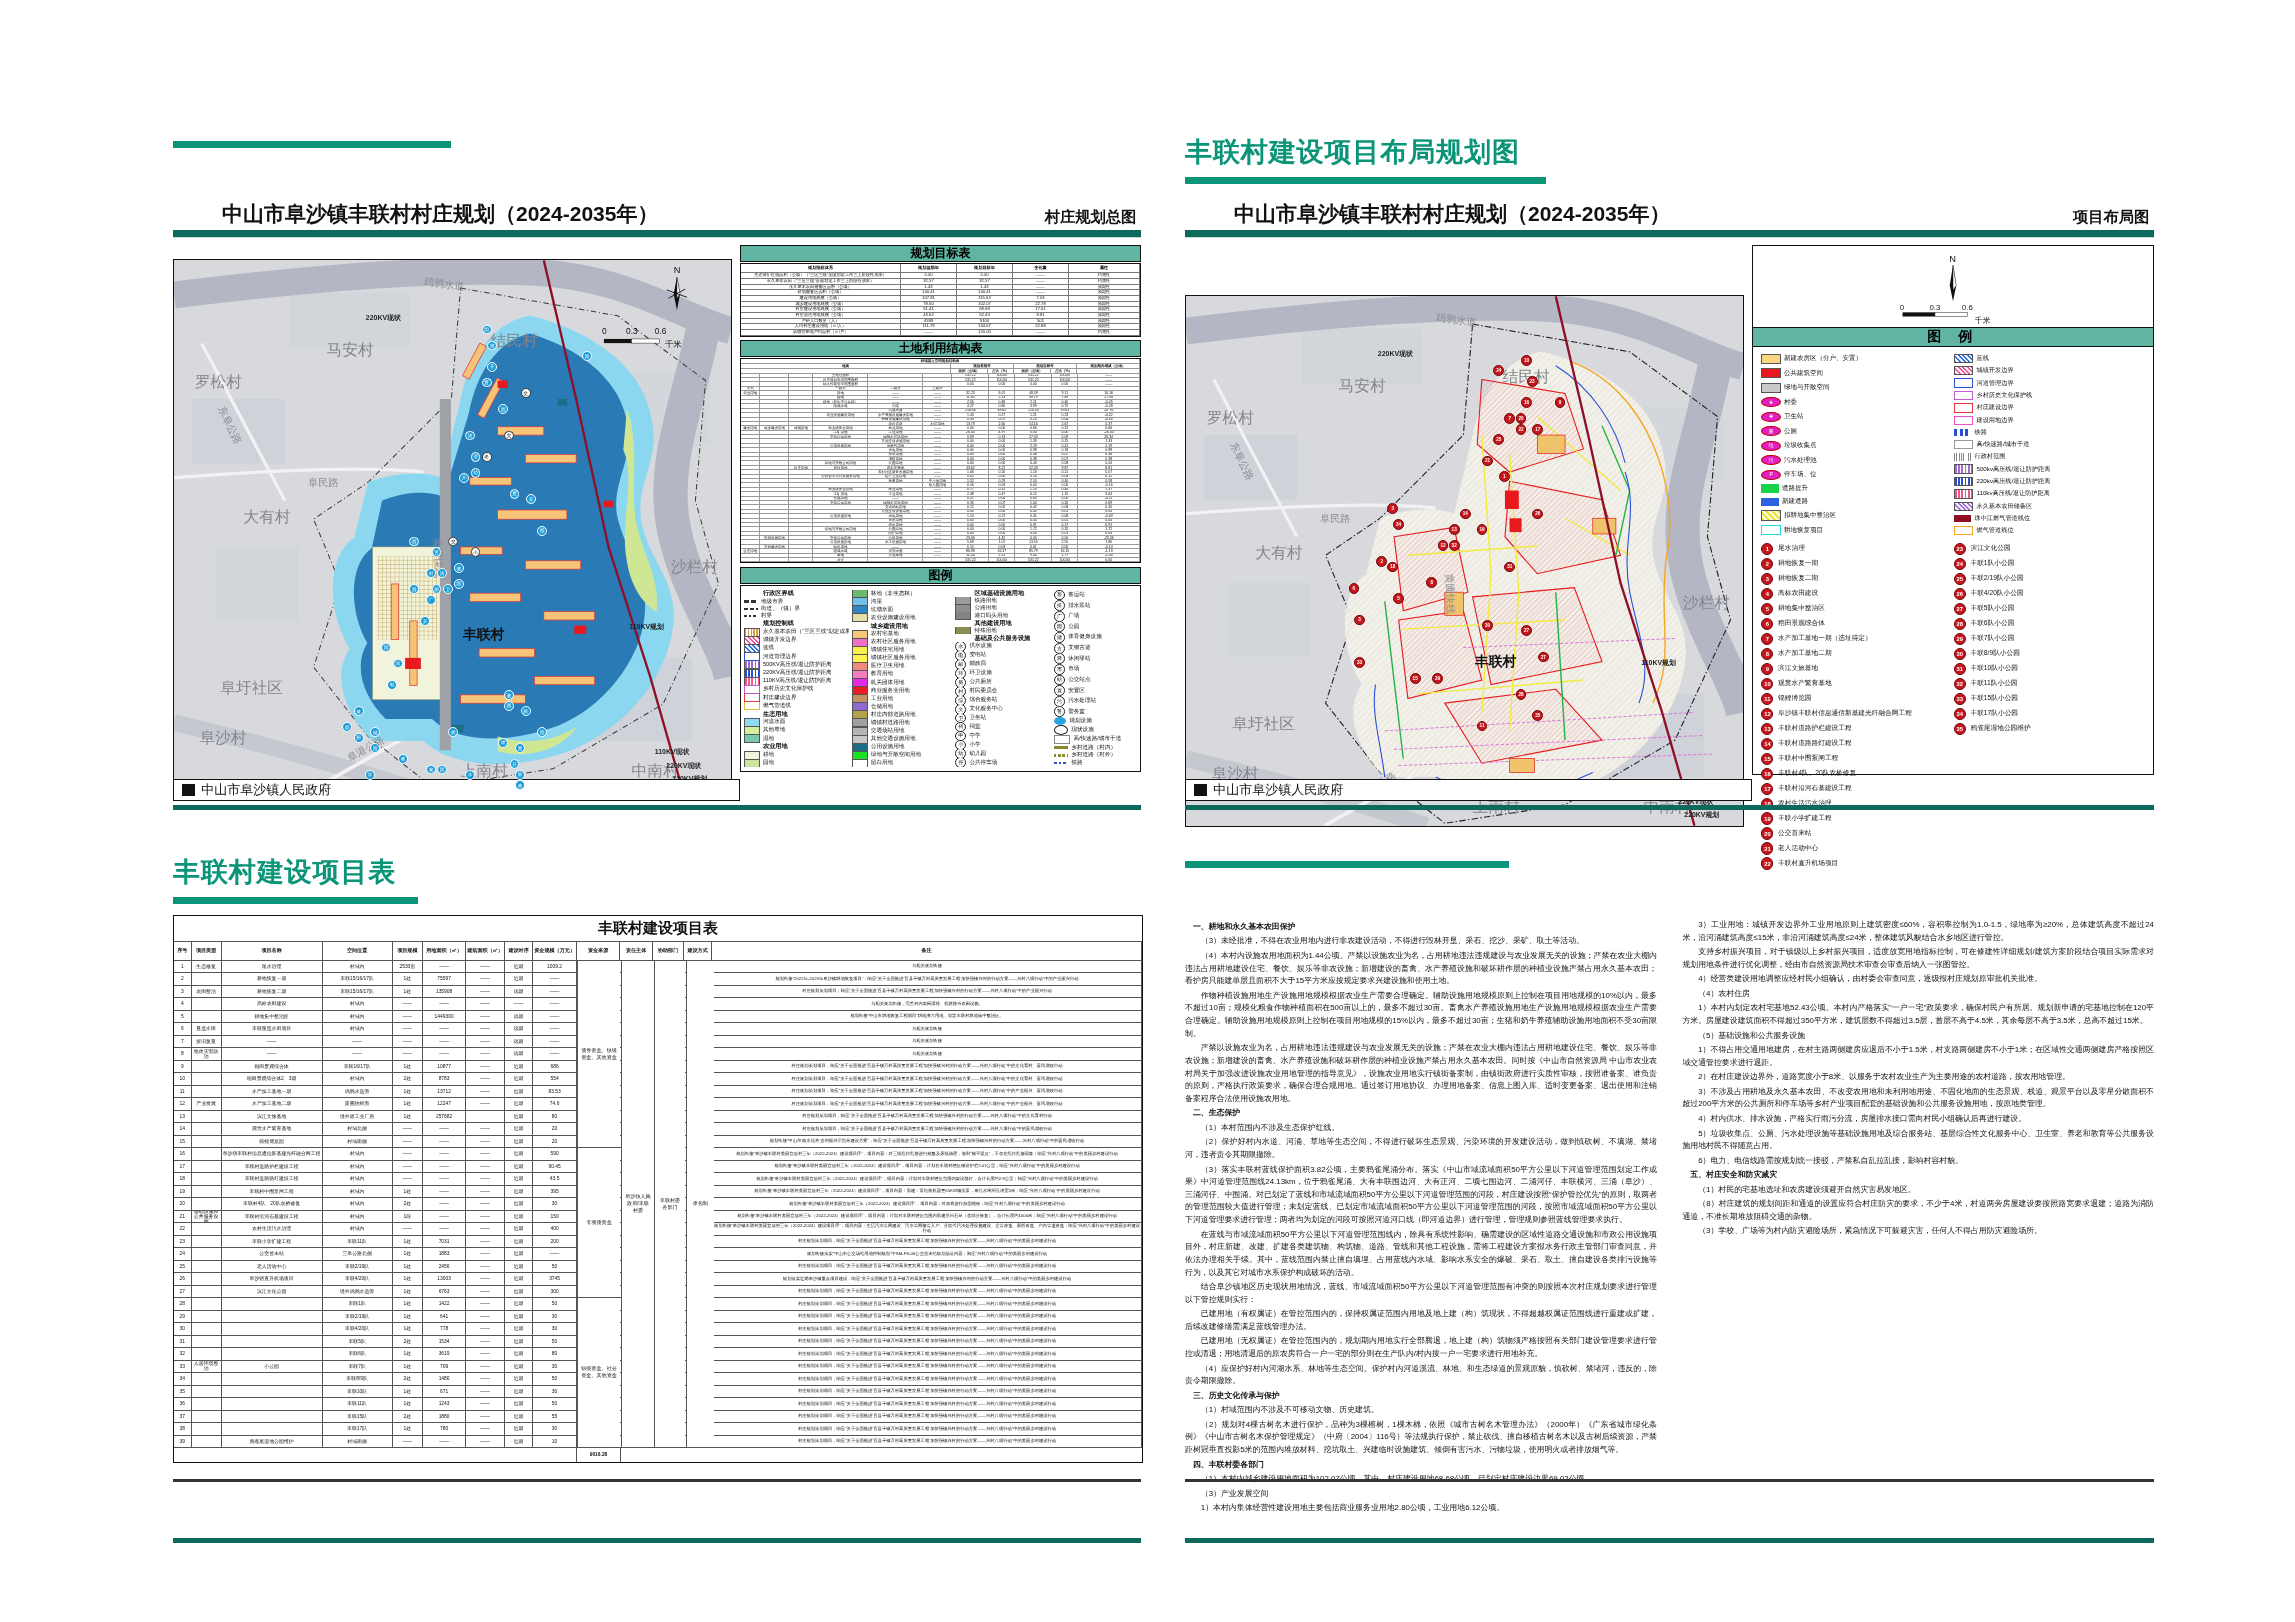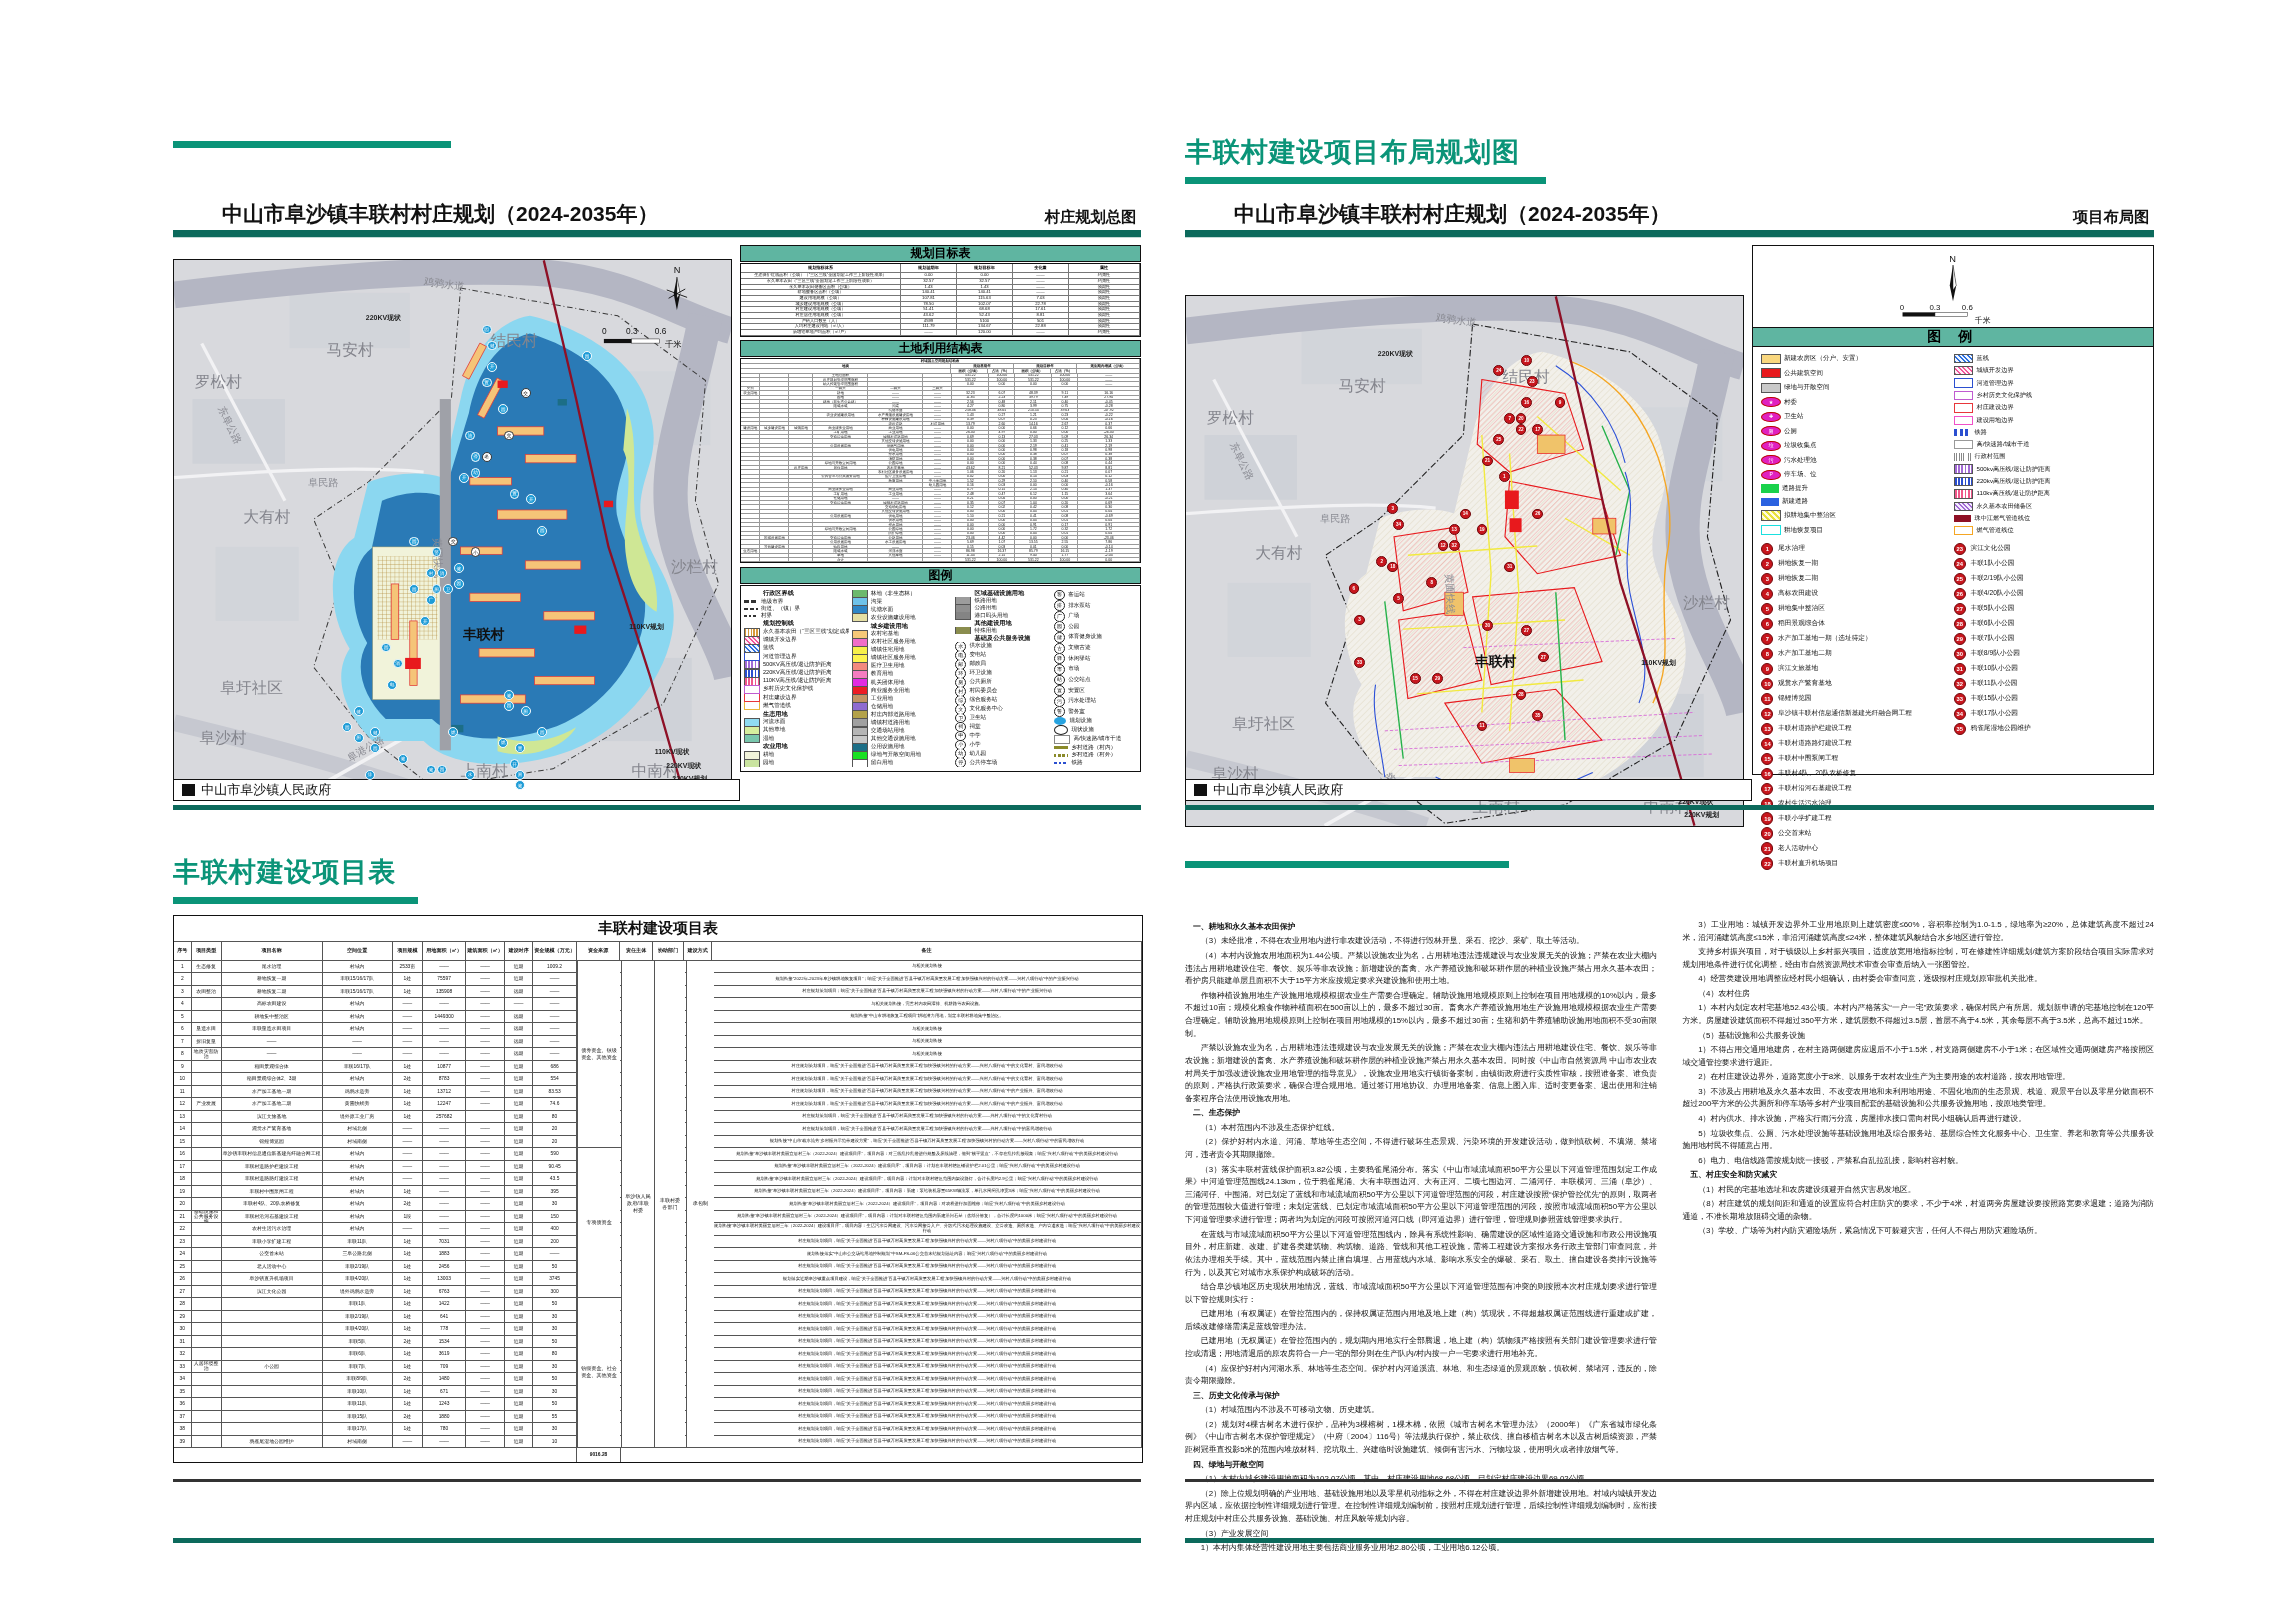--- a/index.html
+++ b/index.html
@@ -2668,23 +2668,22 @@
         <p class="rp">（2）保护好村内水道、河涌、草地等生态空间，不得进行破坏生态景观、污染环境的开发建设活动，做到慎砍树、不填湖、禁堵河，违者责令其期限撤除。</p>
         <p class="rp">（3）落实丰联村蓝线保护面积3.82公顷，主要鸦雀尾涌分布。落实《中山市域流域面积50平方公里以下河道管理范围划定工作成果》中河道管理范围线24.13km，位于鸦雀尾涌、大有丰联围边河、大有正河、二顷七围边河、二涌河仔、丰联横河、三涌（阜沙）、三涌河仔、中围涌。对已划定了蓝线和市域流域面积50平方公里以下河道管理范围的河段，村庄建设按照“保护管控优先”的原则，取两者的管理范围较大值进行管理；未划定蓝线、已划定市域流域面积50平方公里以下河道管理范围的河段，按照市域流域面积50平方公里以下河道管理要求进行管理；两者均为划定的河段可按照河道河口线（即河道边界）进行管理，管理规则参照蓝线管理要求执行。</p>
         <p class="rp">在蓝线与市域流域面积50平方公里以下河道管理范围线内，除具有系统性影响、确需建设的区域性道路交通设施和市政公用设施项目外，村庄新建、改建、扩建各类建筑物、构筑物、道路、管线和其他工程设施，需将工程建设方案报水务行政主管部门审查同意，并依法办理相关手续。其中，蓝线范围内禁止擅自填埋、占用蓝线内水域、影响水系安全的爆破、采石、取土、擅自建设各类排污设施等行为，以及其它对城市水系保护构成破坏的活动。</p>
         <p class="rp">结合阜沙镇地区历史现状用地情况，蓝线、市域流域面积50平方公里以下河道管理范围有冲突的则按照本次村庄规划要求进行管理以下管控规则实行：</p>
         <p class="rp">已建用地（有权属证）在管控范围内的，保持权属证范围内用地及地上建（构）筑现状，不得超越权属证范围线进行重建或扩建，后续改建修缮需满足蓝线管理办法。</p>
         <p class="rp">已建用地（无权属证）在管控范围内的，规划期内用地实行全部腾退，地上建（构）筑物须严格按照有关部门建设管理要求进行管控或清退；用地清退后的原农房符合一户一宅的部分则在生产队内/村内按一户一宅要求进行用地补充。</p>
         <p class="rp">（4）应保护好村内河湖水系、林地等生态空间。保护村内河道溪流、林地、和生态绿道的景观原貌，慎砍树、禁堵河，违反的，除责令期限撤除。</p>
         <p class="rh">三、历史文化传承与保护</p>
         <p class="rp">（1）村域范围内不涉及不可移动文物、历史建筑。</p>
         <p class="rp">（2）规划对4棵古树名木进行保护，品种为3棵榕树，1棵木棉，依照《城市古树名木管理办法》（2000年）《广东省城市绿化条例》《中山市古树名木保护管理规定》（中府〔2004〕116号）等法规执行保护，禁止砍伐、擅自移植古树名木以及古树后续资源，严禁距树冠垂直投影5米的范围内堆放材料、挖坑取土、兴建临时设施建筑、倾倒有害污水、污物垃圾，使用明火或者排放烟气等。</p>
-        <p class="rh">四、绿地与开敞空间</p>
+        <p class="rh">四、丰联村委各部门</p>
         <p class="rp">（1）本村内城乡建设用地面积为102.07公顷，其中，村庄建设用地68.68公顷，已划定村庄建设边界69.02公顷。</p>
-        <p class="rp">（2）除上位规划明确的产业用地、基础设施用地以及零星机动指标之外，不得在村庄建设边界外新增建设用地。村域内城镇开发边界内区域，应依据控制性详细规划进行管理。在控制性详细规划编制前，按照村庄规划进行管理，后续控制性详细规划编制时，应衔接村庄规划中村庄公共服务设施、基础设施、村庄风貌等规划内容。</p>
         <p class="rp">（3）产业发展空间</p>
         <p class="rp">1）本村内集体经营性建设用地主要包括商业服务业用地2.80公顷，工业用地6.12公顷。</p>
       </div>
     <div class="rc" style="flex:1">
 
     <p class="rp">3）工业用地：城镇开发边界外工业用地原则上建筑密度≤60%，容积率控制为1.0-1.5，绿地率为≥20%，总体建筑高度不超过24米，沿河涌建筑高度≤15米，非沿河涌建筑高度≤24米，整体建筑风貌结合水乡地区进行管控。</p>
         <p class="rp">支持乡村振兴项目，对于镇级以上乡村振兴项目，适度放宽用地指标控制，可在修建性详细规划/建筑方案阶段结合项目实际需求对规划用地条件进行优化调整，经由市自然资源局技术审查会审查后纳入一张图管控。</p>
         <p class="rp">4）经营类建设用地调整应经村民小组确认，由村委会审查同意，逐级报村庄规划原审批机关批准。</p>
         <p class="rp">（4）农村住房</p>
         <p class="rp">1）本村内划定农村宅基地52.43公顷。本村内严格落实“一户一宅”政策要求，确保村民户有所居。规划新申请的宅基地控制在120平方米。房屋建设建筑面积不得超过350平方米，建筑层数不得超过3.5层，首层不高于4.5米，其余每层不高于3.5米，总高不超过15米。</p>

